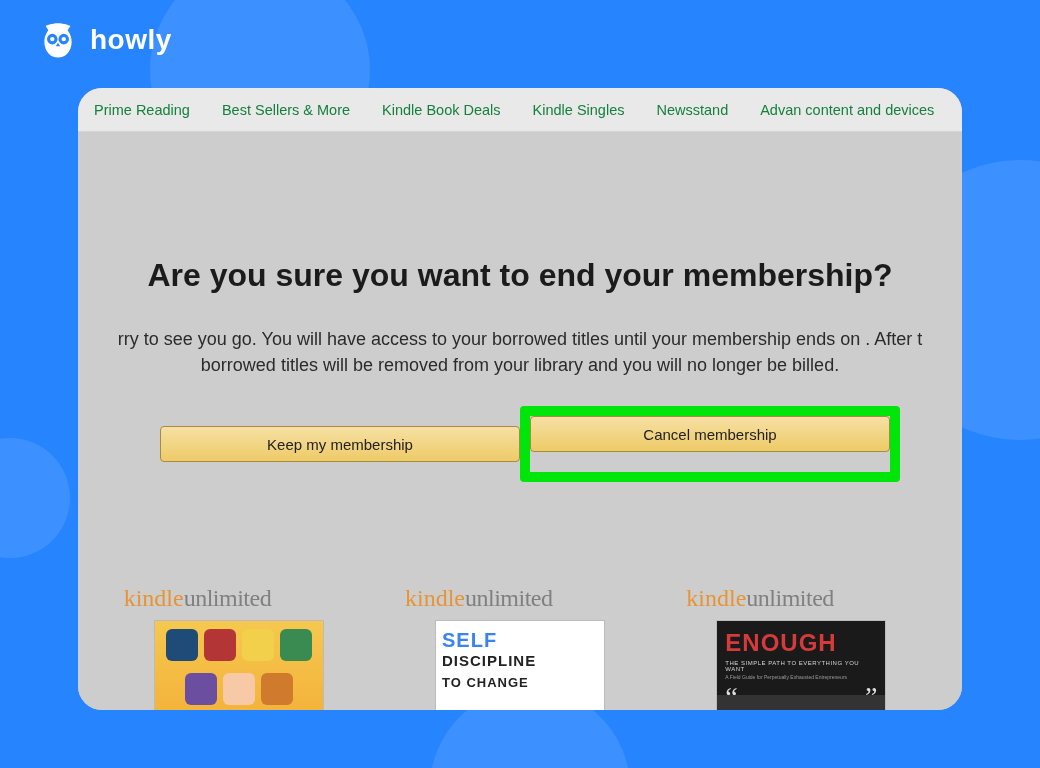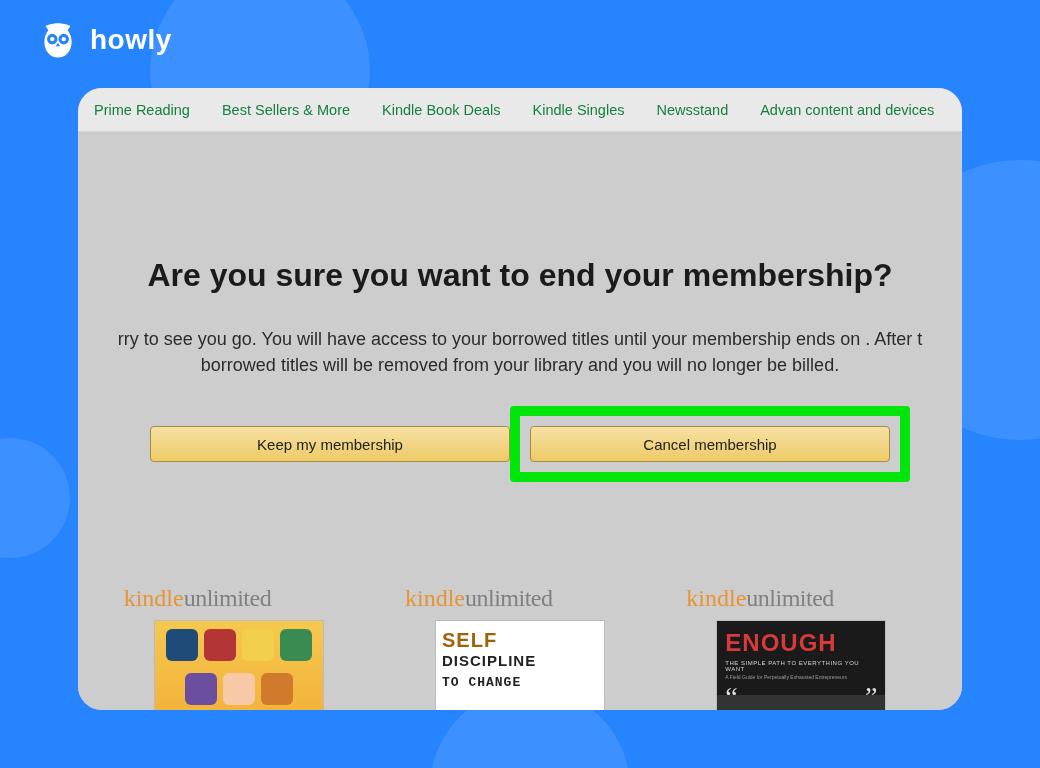--- a/index.html
+++ b/index.html
@@ -81,21 +81,20 @@
     width:360px;
     height:36px;
     border:1px solid #a98b3f;
     border-radius:4px;
     background:linear-gradient(#f6e0a4,#eecb67);
     color:#222;
     font-size:15px;
     cursor:pointer;
   }
   .highlight-wrap {
-    padding:10px;
     border:10px solid #00e60a;
     border-radius:4px;
     margin:-20px;
   }
   .highlight-wrap .btn { width:360px; }
 
   
   .ku-row {
     position:absolute;
     left:0; right:0; bottom:-10px;
@@ -111,23 +110,23 @@
   .ku-logo .k { color:#e79434; font-weight:400;}
   .ku-logo .u { color:#808080; font-weight:300; letter-spacing:-0.5px;}
   .book { width:170px; height:100px; margin:0 auto; border:1px solid #bbb; background:#fff; overflow:hidden; position:relative;}
   
   .b1 { background:linear-gradient(#f6c84e,#f3b13a); display:flex; flex-wrap:wrap; gap:6px; padding:8px; justify-content:center;}
   .b1 div{ width:32px; height:32px; border-radius:6px;}
   .sq1{background:#1f4b78;} .sq2{background:#b33535;} .sq3{background:#3a8b52;} .sq4{background:#f2d04b;}
   .sq5{background:#6b4ea0;} .sq6{background:#cf7a2d;} .sq7{background:#444;border-radius:50%; background:#f7c9a6; width:44px;height:44px;}
   
   .b2 { padding:8px 6px; background:#fff;}
-  .b2 .w1{ color:#a16207; font-weight:800; font-size:20px; letter-spacing:1px;}
+  .b2 .w1{ color:#3b82f6; font-weight:800; font-size:20px; letter-spacing:1px;}
   .b2 .w2{ color:#222; font-weight:800; font-size:15px; letter-spacing:1px;}
-  .b2 .w3{ color:#222; font-weight:800; font-size:13px; margin-top:6px; letter-spacing:1px;font-family:Liberation Mono, monospace;}
+  .b2 .w3{ color:#222; font-weight:800; font-size:13px; margin-top:6px; letter-spacing:1px;}
   
   .b3 { background:#1a1a1a; color:#fff; padding:8px 8px;}
   .b3 .w1{ color:#d63a3a; font-weight:900; font-size:24px; letter-spacing:1px; font-family:Impact, sans-serif;}
   .b3 .w2{ font-size:6px; color:#d4d4d4; margin-top:3px; letter-spacing:0.5px;}
   .b3 .w3{ font-size:5px; color:#9a9a9a; margin-top:2px;}
   .b3 .quote-bar{ position:absolute; bottom:0; left:0; right:0; height:24px; background:#333;}
   .b3 .qmark{position:absolute; bottom:6px; font-size:28px; color:#ddd; font-family:Georgia,serif;}
   .b3 .ql{ left:8px;} .b3 .qr{ right:8px;}
 </style>
 </head>

